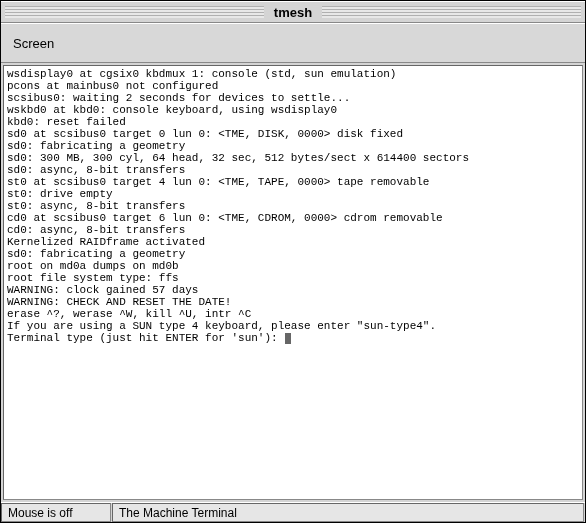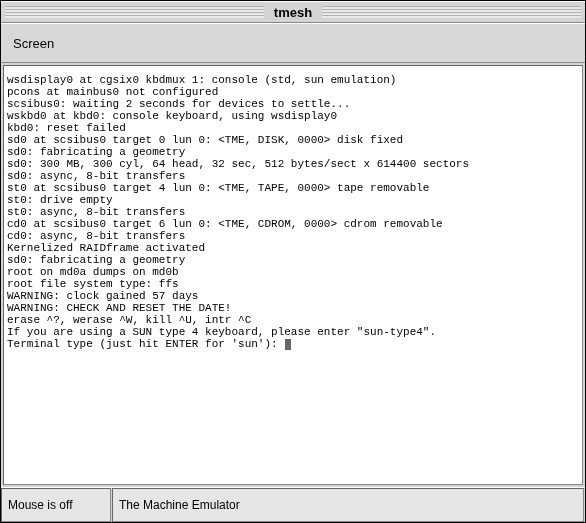--- a/index.html
+++ b/index.html
@@ -65,37 +65,37 @@
   }
   .terminal {
     flex: 1;
     background: #fff;
     border: 1px solid #888;
     border-top-color: #666;
     border-left-color: #666;
     font-family: "Courier New", "Lucida Console", monospace;
     font-size: 11px;
     line-height: 12px;
-    padding: 8px 3px;
+    padding: 2px 3px;
     white-space: pre;
     overflow: hidden;
     color: #000;
     position: relative;
   }
   .term-line { white-space: pre; }
   .cursor {
     display: inline-block;
     width: 6px;
     height: 11px;
     background: #666;
     vertical-align: text-bottom;
     margin-left: 1px;
   }
   .statusbar {
-    height: 35px;
+    height: 20px;
     background: #d4d4d4;
     border-top: 1px solid #fff;
     display: flex;
     font-size: 12px;
     align-items: stretch;
   }
   .status-cell {
     border: 1px solid #888;
     border-top-color: #666;
     border-left-color: #666;
@@ -121,16 +121,16 @@
   <div class="menubar">
     <div class="menu-item">Screen</div>
   </div>
 
   <div class="terminal-container">
     <div class="terminal" id="terminal"><div class="term-line">wsdisplay0 at cgsix0 kbdmux 1: console (std, sun emulation)</div><div class="term-line">pcons at mainbus0 not configured</div><div class="term-line">scsibus0: waiting 2 seconds for devices to settle...</div><div class="term-line">wskbd0 at kbd0: console keyboard, using wsdisplay0</div><div class="term-line">kbd0: reset failed</div><div class="term-line">sd0 at scsibus0 target 0 lun 0: &lt;TME, DISK, 0000&gt; disk fixed</div><div class="term-line">sd0: fabricating a geometry</div><div class="term-line">sd0: 300 MB, 300 cyl, 64 head, 32 sec, 512 bytes/sect x 614400 sectors</div><div class="term-line">sd0: async, 8-bit transfers</div><div class="term-line">st0 at scsibus0 target 4 lun 0: &lt;TME, TAPE, 0000&gt; tape removable</div><div class="term-line">st0: drive empty</div><div class="term-line">st0: async, 8-bit transfers</div><div class="term-line">cd0 at scsibus0 target 6 lun 0: &lt;TME, CDROM, 0000&gt; cdrom removable</div><div class="term-line">cd0: async, 8-bit transfers</div><div class="term-line">Kernelized RAIDframe activated</div><div class="term-line">sd0: fabricating a geometry</div><div class="term-line">root on md0a dumps on md0b</div><div class="term-line">root file system type: ffs</div><div class="term-line">WARNING: clock gained 57 days</div><div class="term-line">WARNING: CHECK AND RESET THE DATE!</div><div class="term-line">erase ^?, werase ^W, kill ^U, intr ^C</div><div class="term-line"></div><div class="term-line">If you are using a SUN type 4 keyboard, please enter "sun-type4".</div><div class="term-line">Terminal type (just hit ENTER for 'sun'): <span class="cursor"></span></div></div>
   </div>
 
   <div class="statusbar">
     <div class="status-cell left">Mouse is off</div>
-    <div class="status-cell right">The Machine Emulator</div>
+    <div class="status-cell right">The Machine Terminal</div>
   </div>
 
 </div>
 
 </body></html>

